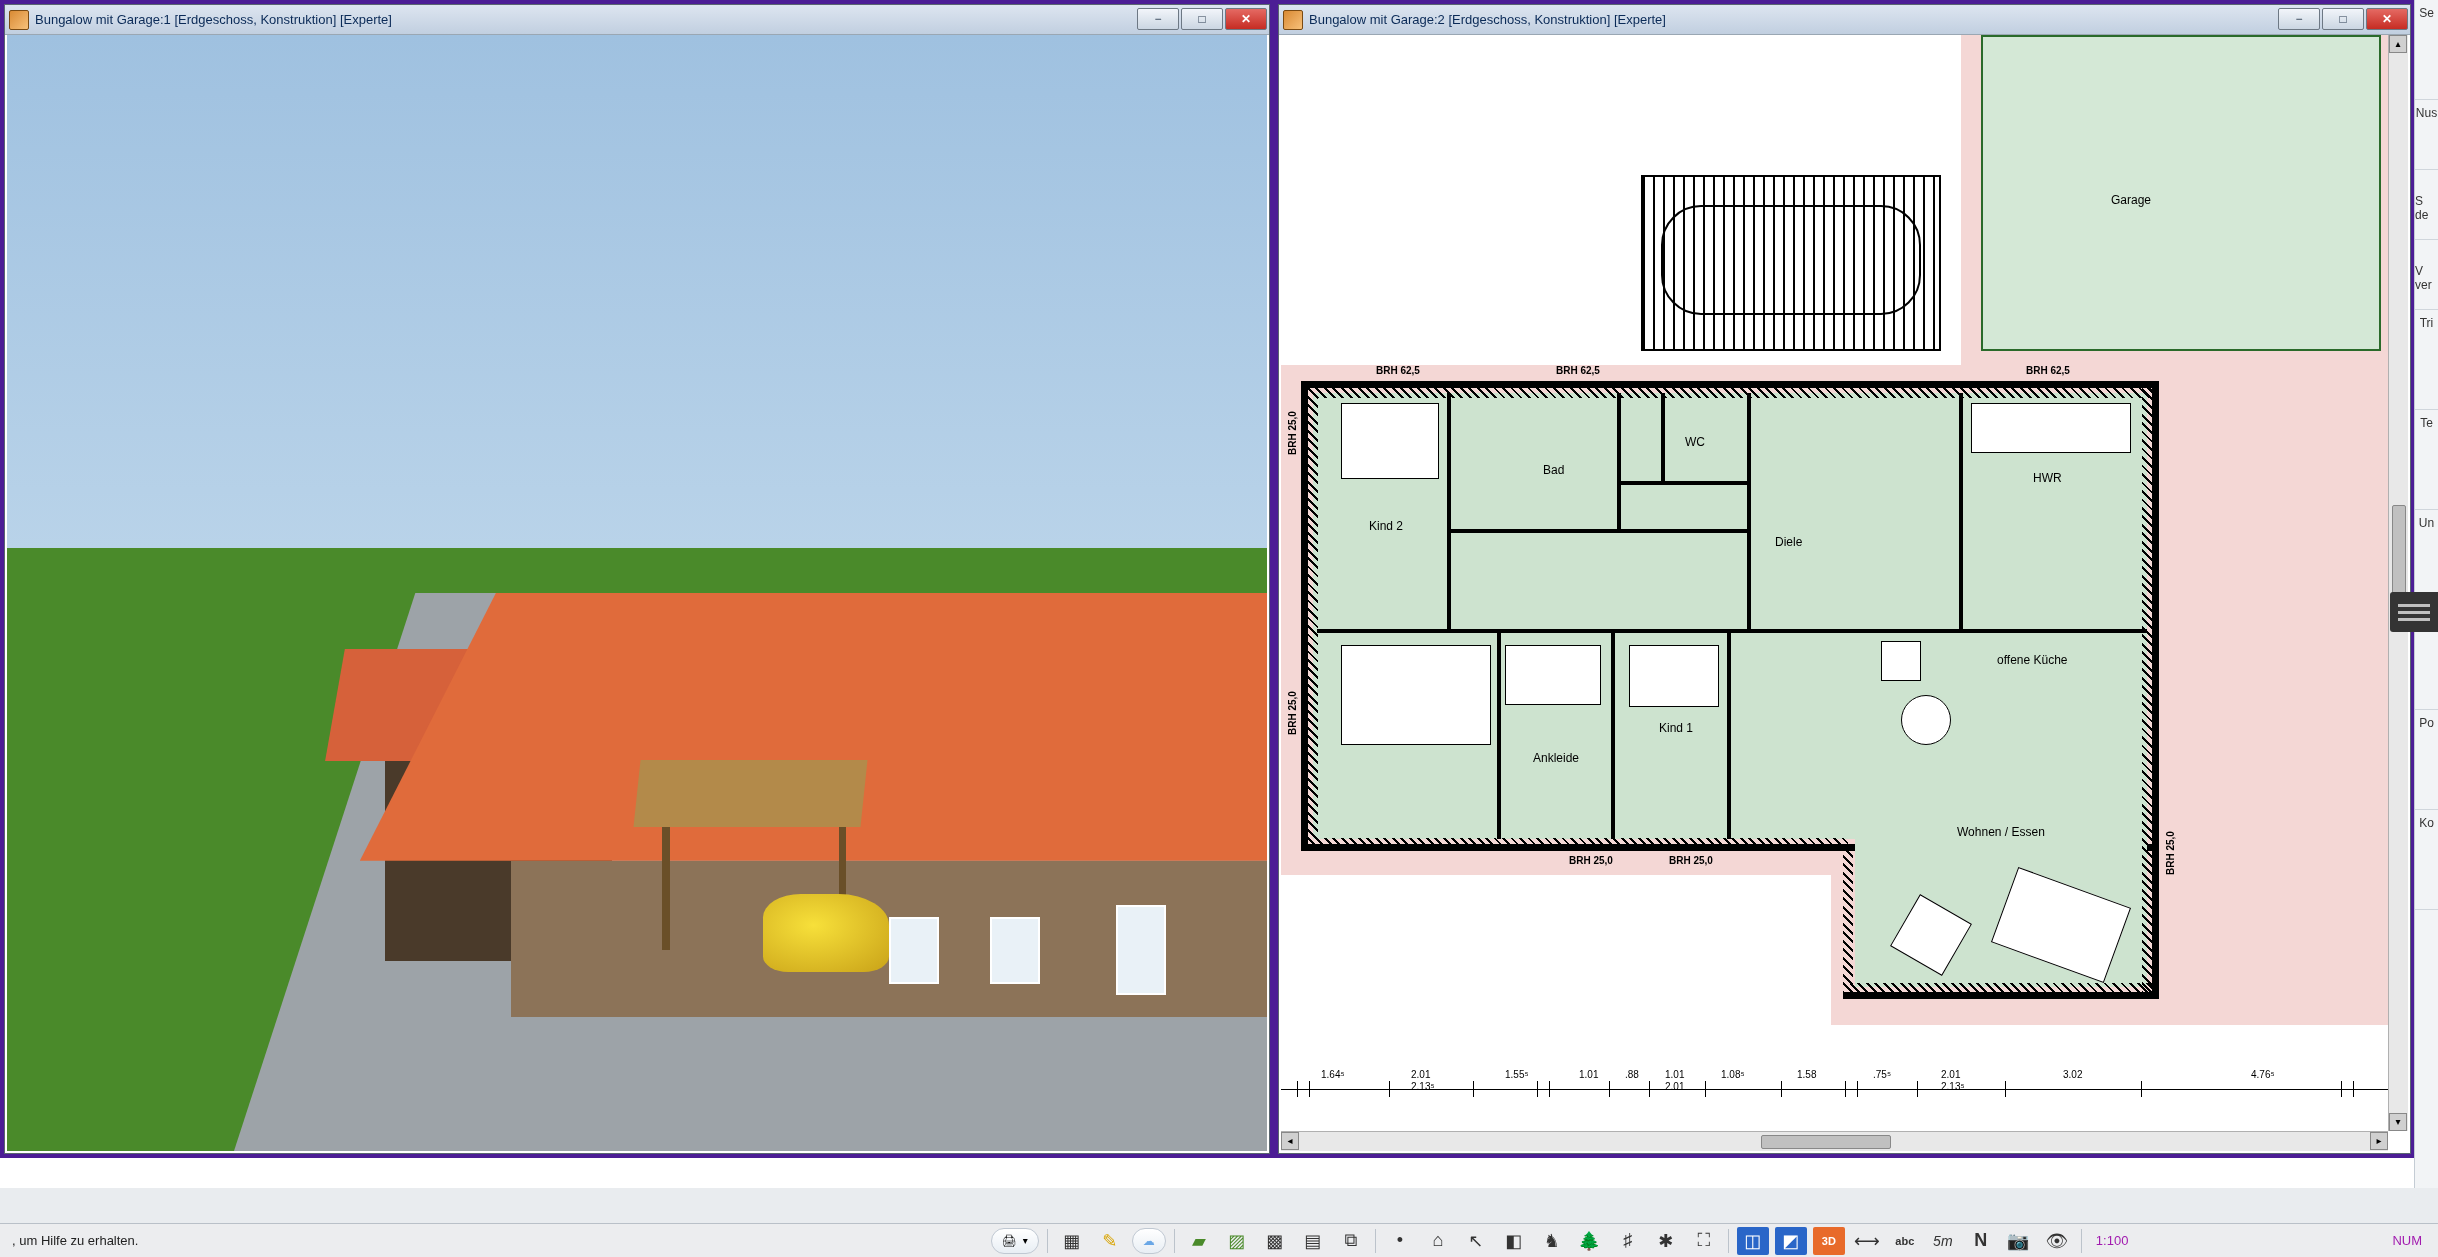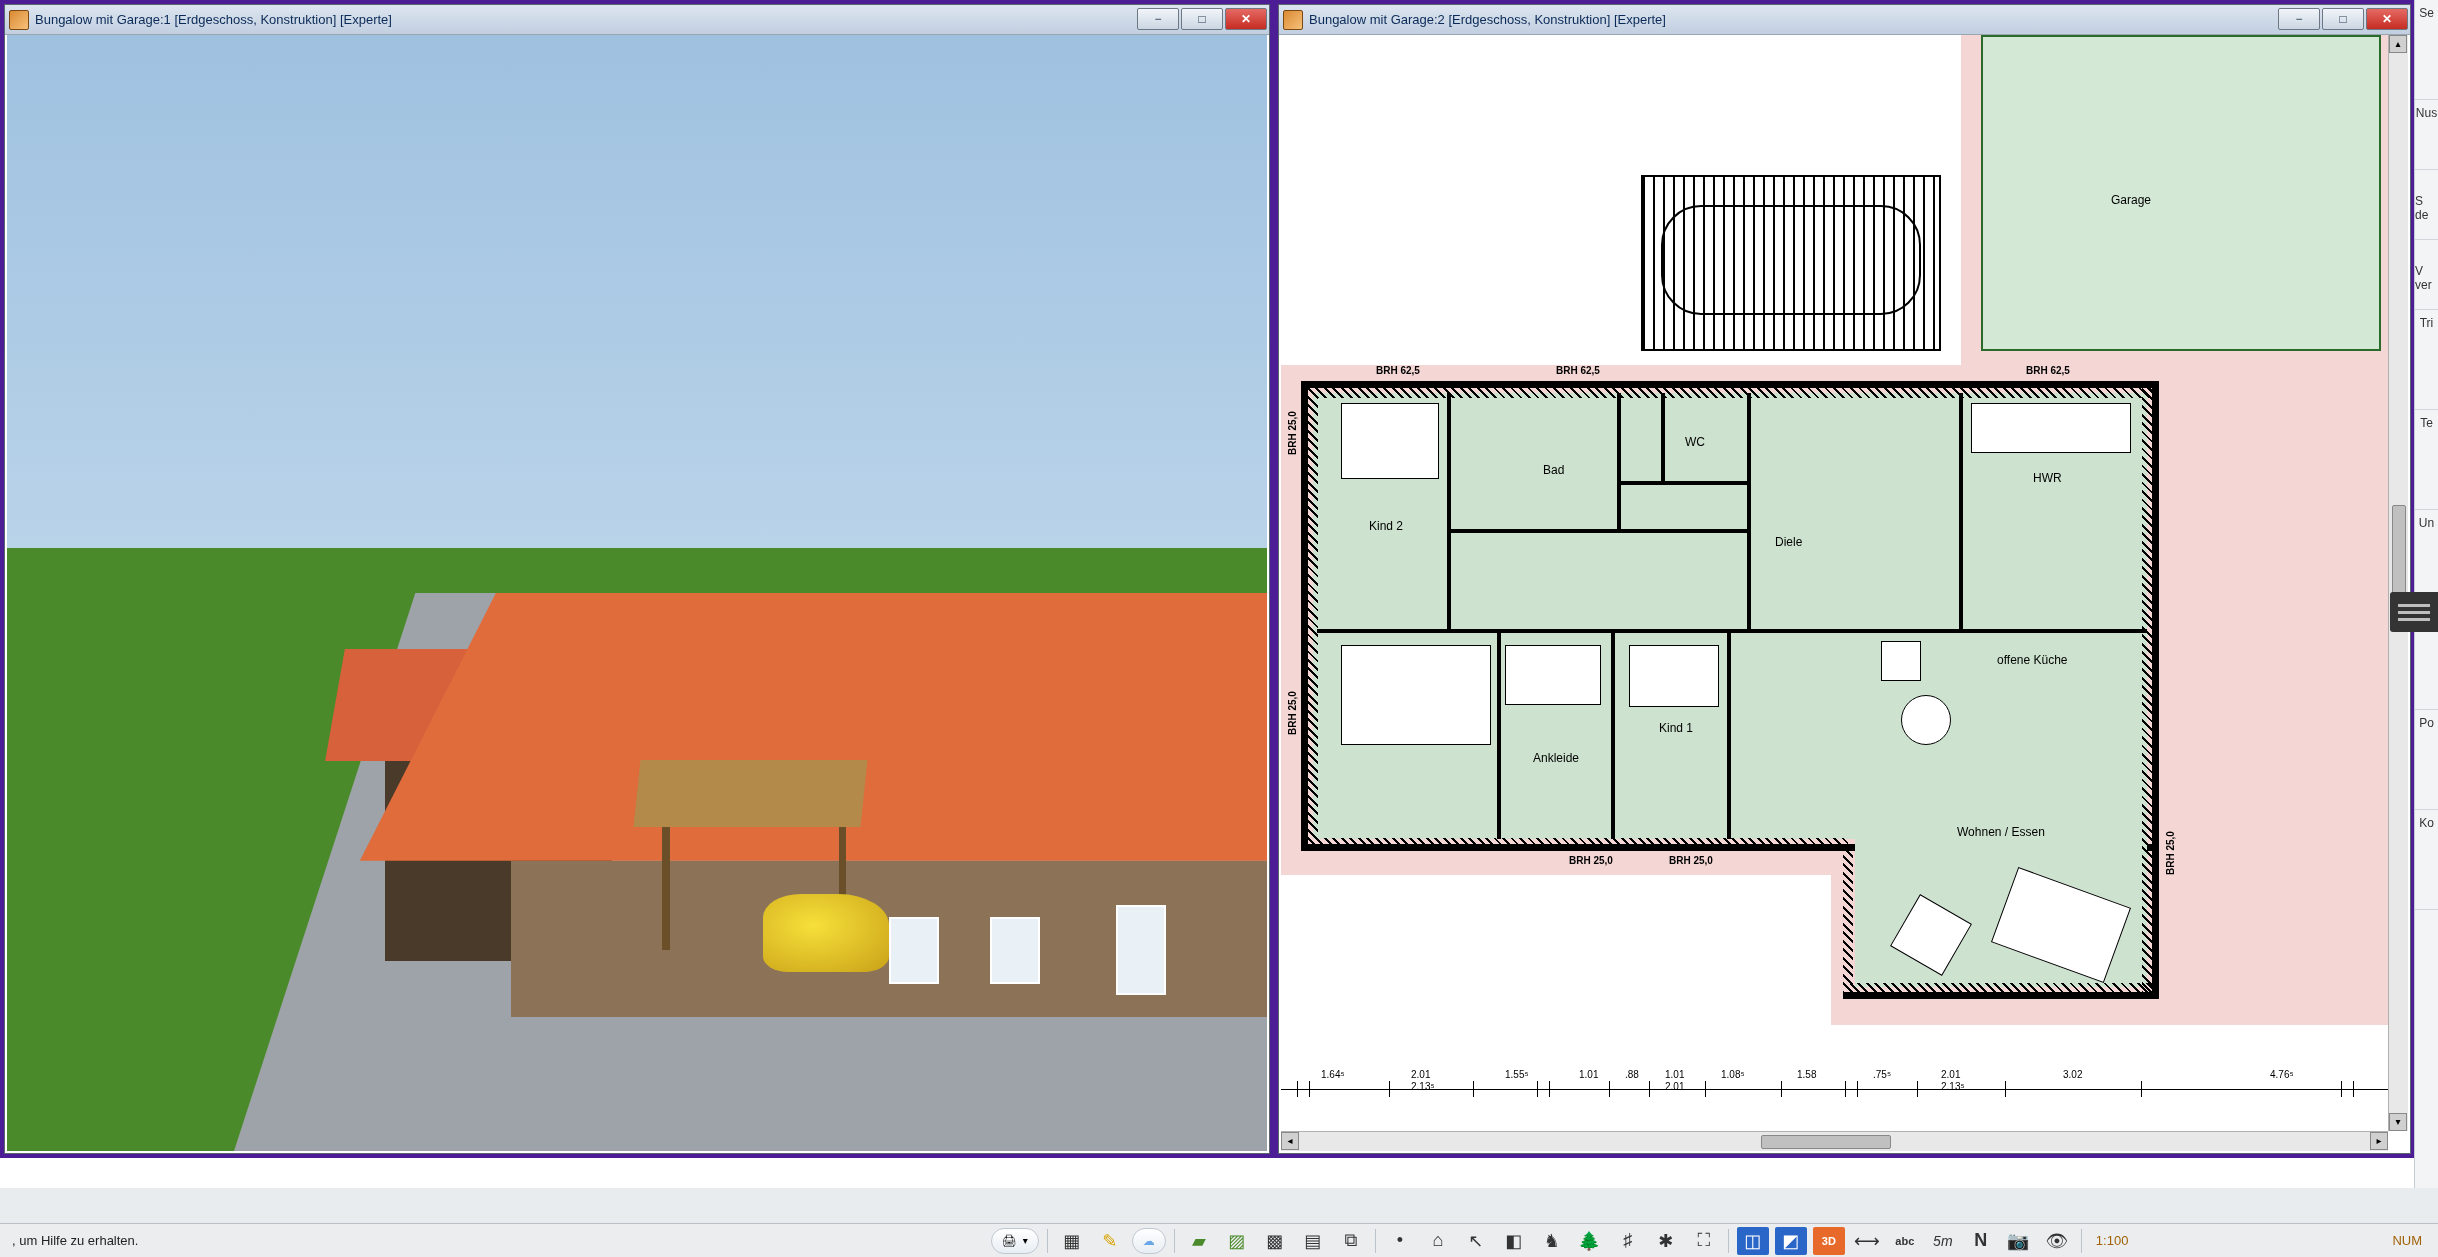--- a/index.html
+++ b/index.html
@@ -52,21 +52,21 @@
   .rs-handle div { width:32px; height:3px; background:#bfbfbf; }
   
   .bottom-bar { position:absolute; left:0; right:0; bottom:0; height:34px; background:#ecedef; border-top:1px solid #b9c0c8; display:flex; align-items:center; }
   .status-text { padding-left:12px; color:#222; font-size:13px; }
   .toolbar-area { display:flex; align-items:center; gap:6px; margin-left:auto; padding-right:10px; height:100%; }
   .tlb-btn { width:32px; height:28px; display:flex; align-items:center; justify-content:center; border:1px solid transparent; border-radius:2px; font-size:18px; color:#333; }
   .tlb-btn.orange { background:#e86a2a; color:#fff; font-size:11px; font-weight:bold; }
   .tlb-btn.blue   { background:#2a66c8; color:#fff; }
   .tlb-sep { width:1px; height:24px; background:#bcc3cb; margin:0 2px; }
   .tlb-pill { height:26px; padding:0 10px; border:1px solid #c0c8d2; border-radius:13px; background:linear-gradient(#fff,#e8eef4); display:flex; align-items:center; gap:6px; }
-  .scale-box { font-size:13px; color:#a16207; padding:0 6px; }
+  .scale-box { font-size:13px; color:#a21caf; padding:0 6px; }
   .furn { position:absolute; border:1px solid #000; background:#fff; }
   .divider-v { position:absolute; width:4px; background:#000; }
   .divider-h { position:absolute; height:4px; background:#000; }
   
   .below-area { position:absolute; left:0; top:1158px; right:24px; height:30px; background:#fff; }
 </style>
 </head>
 <body>
 
 <div class="workspace">
@@ -188,21 +188,21 @@
           <div class="dim-text" style="left:298px; top:4px;">1.01</div>
           <div class="dim-text" style="left:344px; top:4px;">.88</div>
           <div class="dim-text" style="left:384px; top:4px;">1.01</div>
           <div class="dim-text" style="left:384px; top:16px;">2.01</div>
           <div class="dim-text" style="left:440px; top:4px;">1.08⁵</div>
           <div class="dim-text" style="left:516px; top:4px;">1.58</div>
           <div class="dim-text" style="left:592px; top:4px;">.75⁵</div>
           <div class="dim-text" style="left:660px; top:4px;">2.01</div>
           <div class="dim-text" style="left:660px; top:16px;">2.13⁵</div>
           <div class="dim-text" style="left:782px; top:4px;">3.02</div>
-          <div class="dim-text" style="left:970px; top:4px;margin-left:19px;">4.76⁵</div>
+          <div class="dim-text" style="left:970px; top:4px;">4.76⁵</div>
 
           <div style="position:absolute; left:16px;  top:16px; width:1px; height:16px; background:#000;"></div>
           <div style="position:absolute; left:28px;  top:16px; width:1px; height:16px; background:#000;"></div>
           <div style="position:absolute; left:108px; top:16px; width:1px; height:16px; background:#000;"></div>
           <div style="position:absolute; left:192px; top:16px; width:1px; height:16px; background:#000;"></div>
           <div style="position:absolute; left:256px; top:16px; width:1px; height:16px; background:#000;"></div>
           <div style="position:absolute; left:268px; top:16px; width:1px; height:16px; background:#000;"></div>
           <div style="position:absolute; left:328px; top:16px; width:1px; height:16px; background:#000;"></div>
           <div style="position:absolute; left:368px; top:16px; width:1px; height:16px; background:#000;"></div>
           <div style="position:absolute; left:424px; top:16px; width:1px; height:16px; background:#000;"></div>

